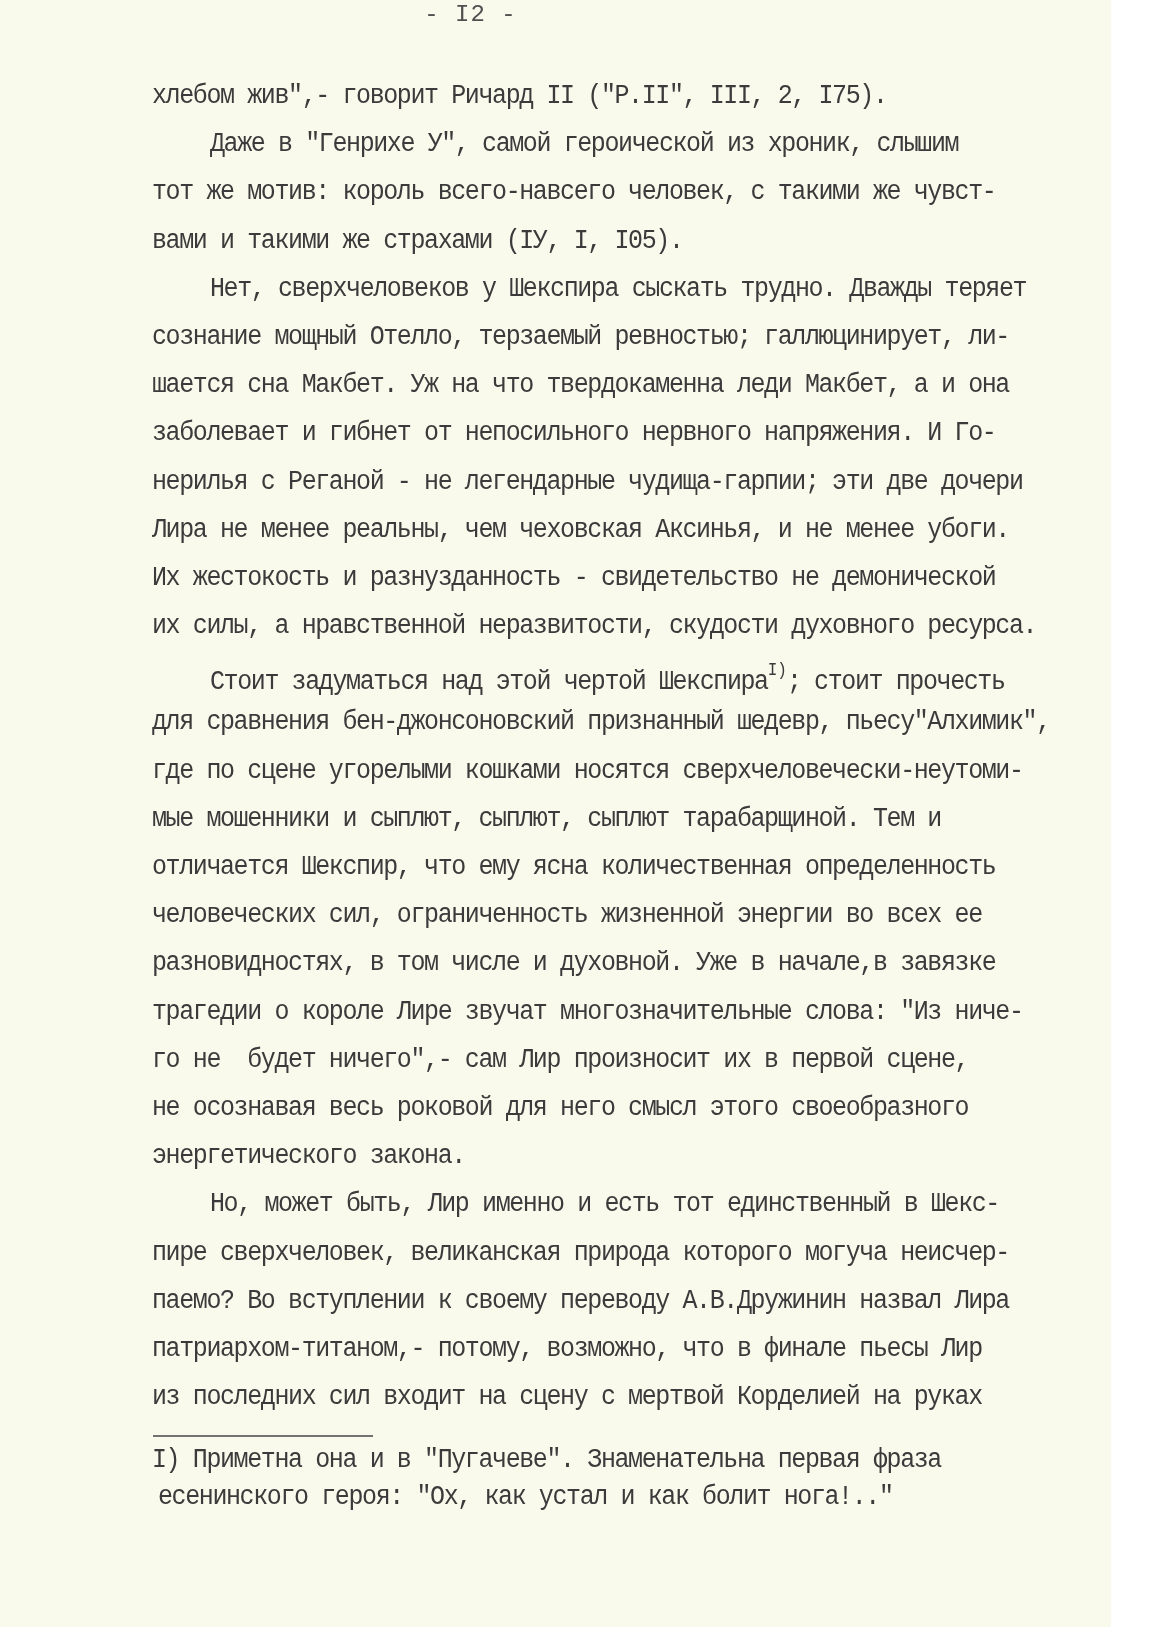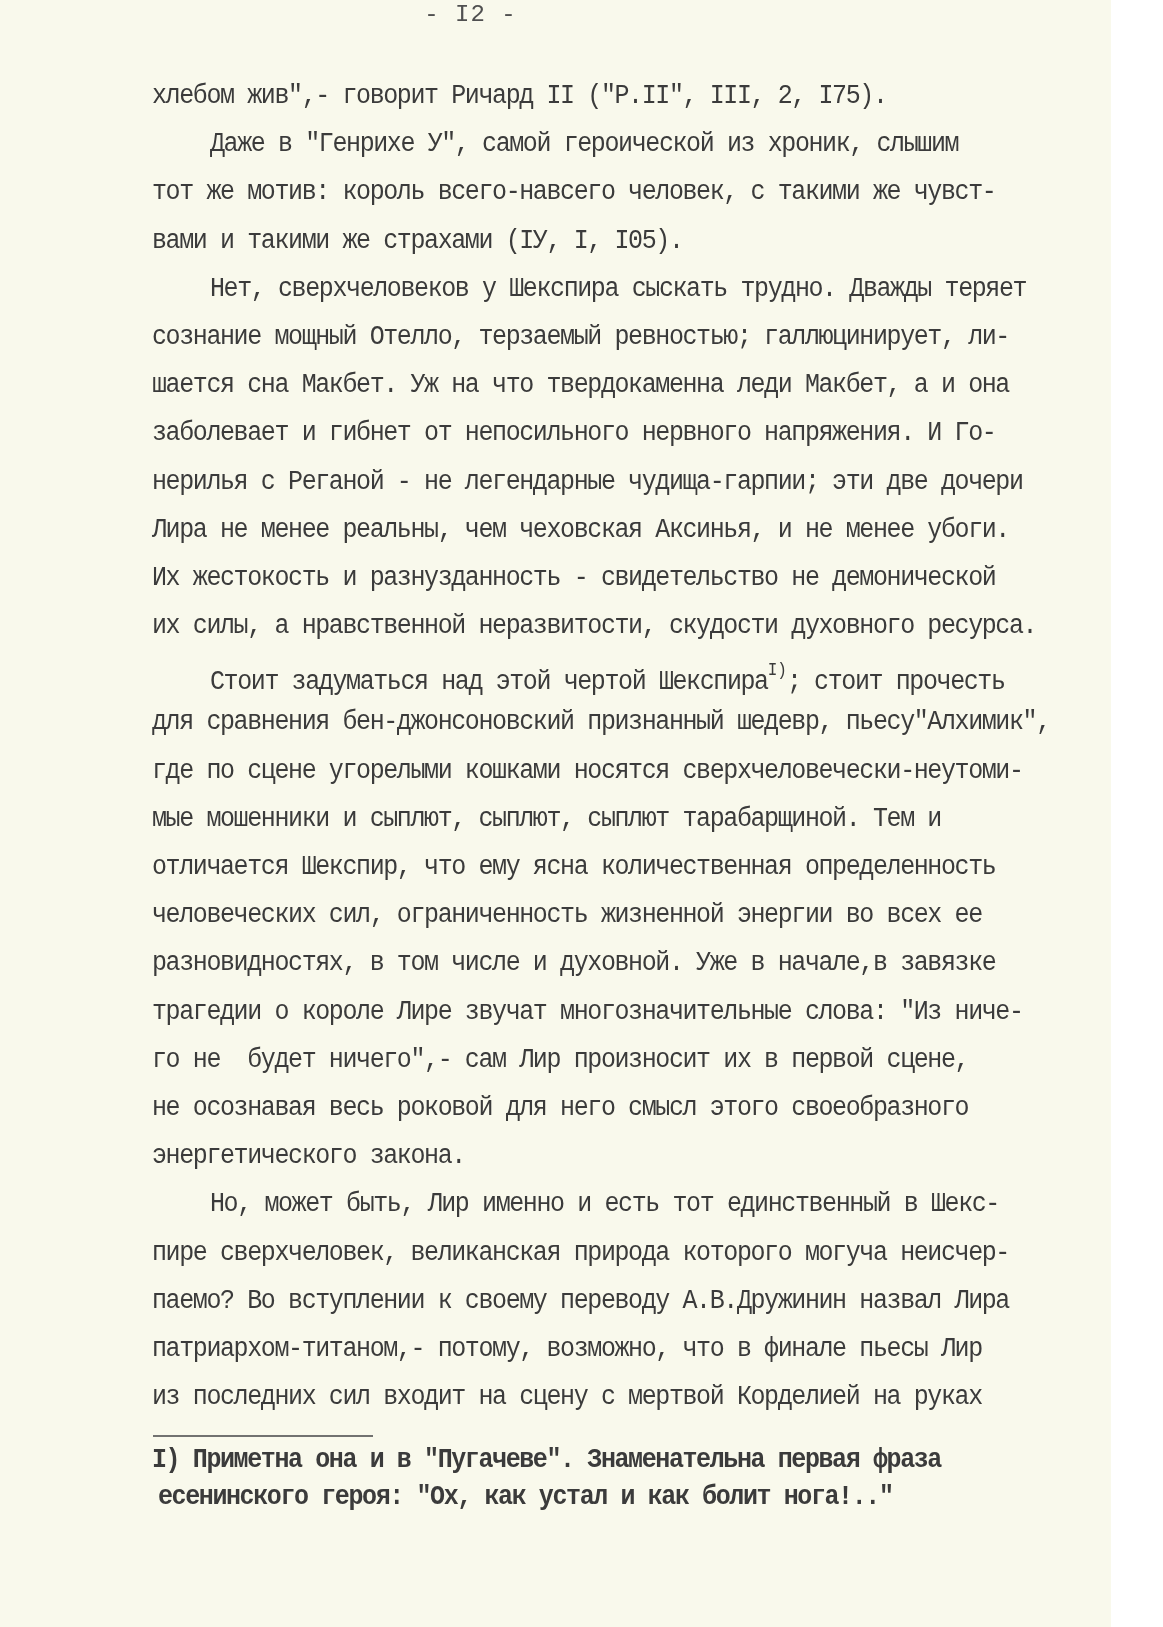--- a/index.html
+++ b/index.html
@@ -47,21 +47,20 @@
   }
   .footnote-rule {
     position: absolute; left: 153px; top: 1435px;
     width: 220px; height: 2px;
     background: #5a5a5a;
     opacity: 0.85;
   }
   .footnote {
     position: absolute; left: 152px; top: 1441px;
     width: 960px;
-    font-weight: bold;
   }
   .footnote .line { height: 37px; line-height: 37px; }
   .fn-indent { padding-left: 6px; }
 </style>
 </head>
 <body>
 
 <div class="right-strip"></div>
 
 <div class="page-number">- I2 -</div>

